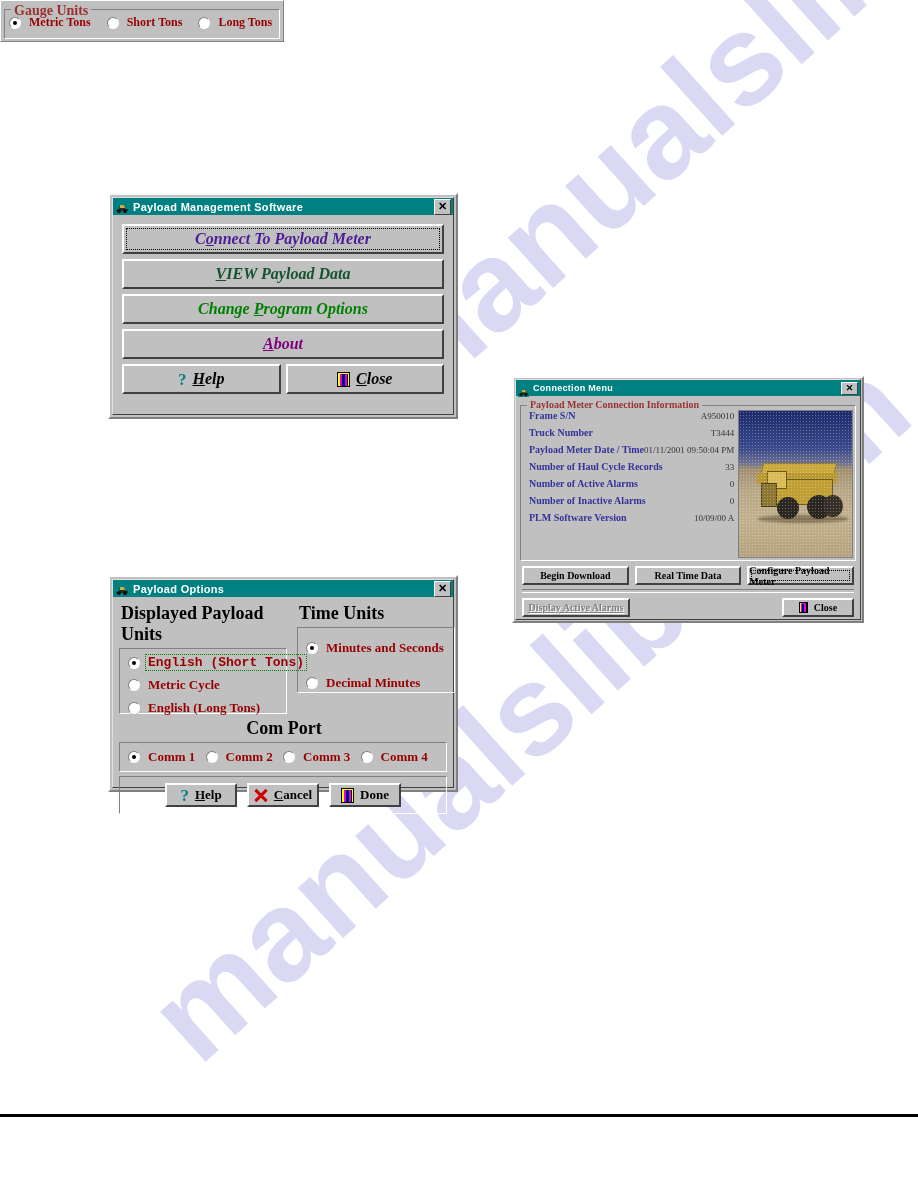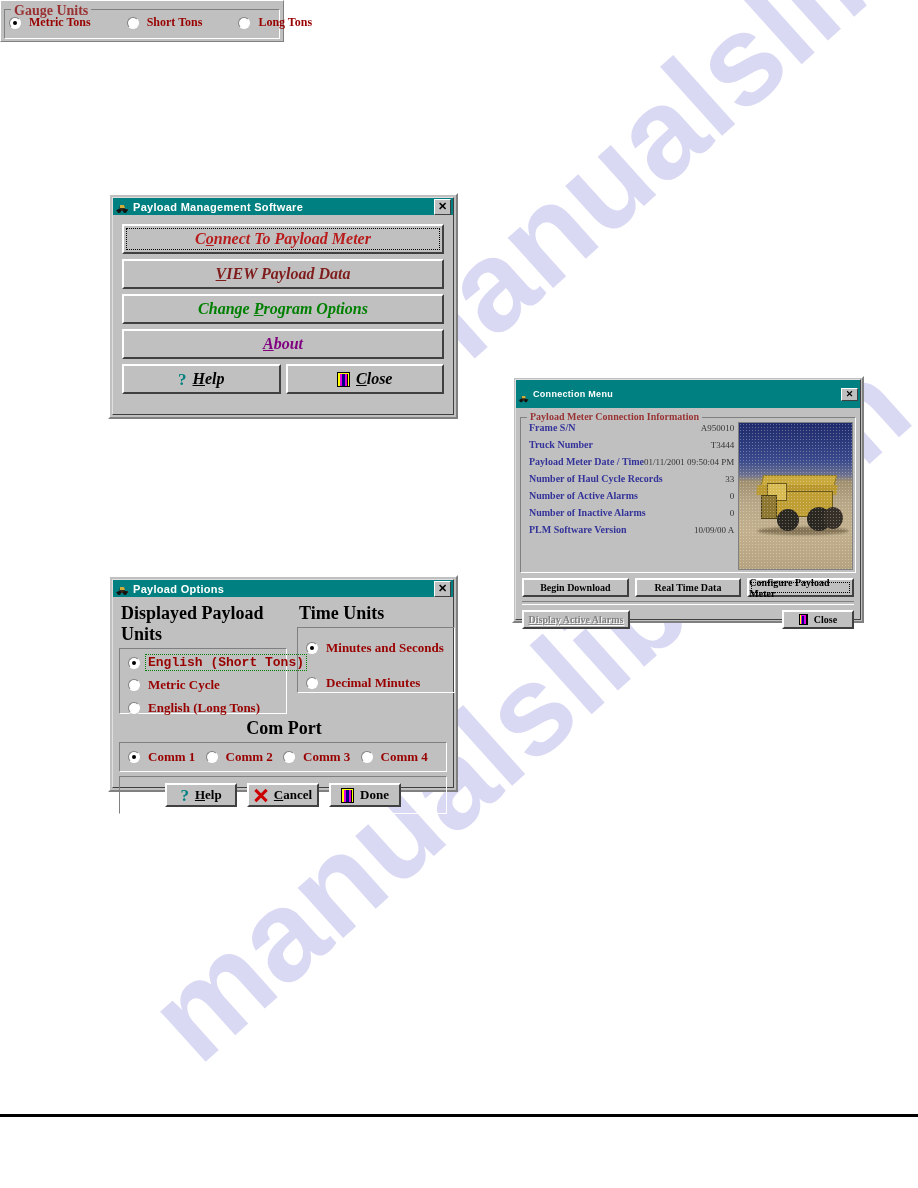--- a/index.html
+++ b/index.html
@@ -148,22 +148,22 @@
   .main-btn {
     height: 30px;
     width: 100%;
     margin-bottom: 5px;
     font-style: italic;
     font-weight: bold;
     font-family: "Liberation Serif", serif;
     font-size: 16px;
   }
   .main-btn .u { text-decoration: underline; }
-  .c-blue   { color: #b91c1c; text-align: center; }
-  .c-red    { color: #7f1d1d; }
+  .c-blue   { color: #4c1d95; text-align: center; }
+  .c-red    { color: #14532d; }
   .c-green  { color: #008000; }
   .c-purple { color: #800080; }
   .main-row {
     display: flex;
     gap: 5px;
   }
   .main-row .main-btn { width: 50%; margin-bottom: 0; }
   .btn-ico {
     display: inline-block;
     vertical-align: middle;
@@ -308,21 +308,21 @@
     font-size: 13px;
     color: #000;
   }
   .opt-footer .btn .u { text-decoration: underline; }
 
   
   #win-conn {
     left: 512px; top: 376px;
     width: 352px; height: 247px;
   }
-  #win-conn .titlebar { height: 28px; }
+  #win-conn .titlebar { height: 16px; }
   #win-conn .titlebar .tb-title { font-size: 9px; }
   #win-conn .close-box { width: 12px; height: 11px; font-size: 9px; }
   #win-conn .body { padding: 3px 4px 0 4px; }
 
   .groupbox {
     position: relative;
     border-top: 1px solid #808080;
     border-left: 1px solid #808080;
     border-right: 1px solid #ffffff;
     border-bottom: 1px solid #ffffff;
@@ -448,21 +448,21 @@
     background: #c0c0c0;
     border-top: 1px solid #ffffff;
     border-left: 1px solid #ffffff;
     border-right: 1px solid #808080;
     border-bottom: 1px solid #808080;
     box-sizing: border-box;
     padding: 3px;
     z-index: 5;
   }
   #win-gauge .groupbox { margin-top: 5px; padding: 5px 4px 3px 4px; height: 30px; box-sizing: border-box;}
-  .gauge-row { display: flex; align-items: center; gap: 20px; }
+  .gauge-row { display: flex; align-items: center; }
   .gauge-row .radio-row { margin-bottom: 0; margin-right: 14px; }
   .gauge-row .radio-label { font-size: 12px; }
 
   
   #page-rule {
     position: absolute;
     left: 0; top: 1114px;
     width: 918px; height: 3px;
     background: #000000;
     z-index: 2;

